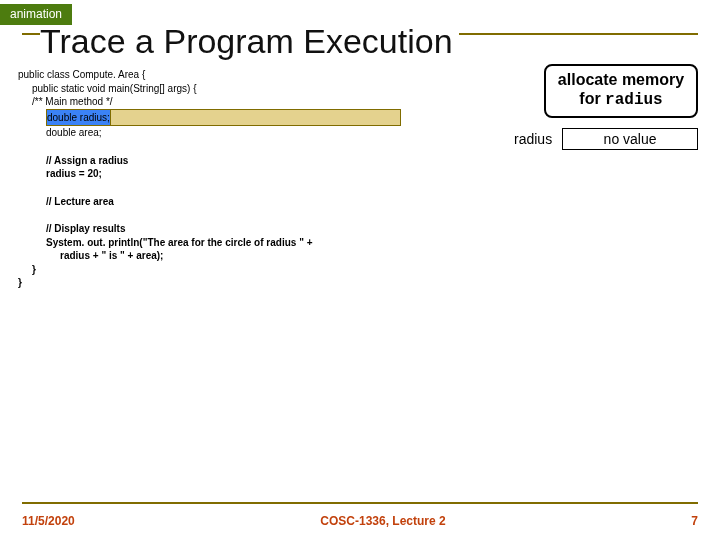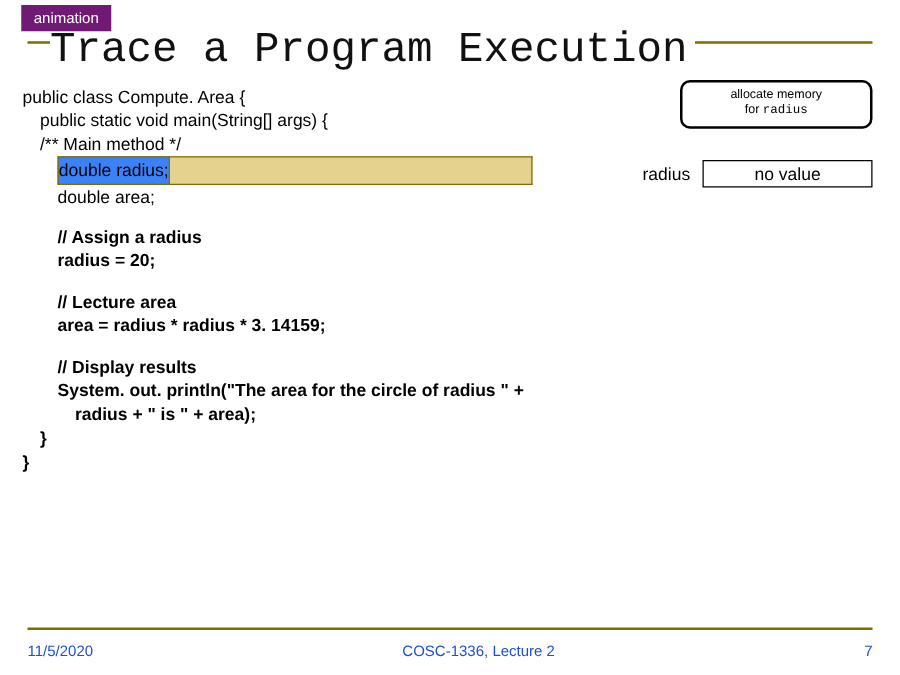--- a/index.html
+++ b/index.html
@@ -7,50 +7,50 @@
     width: 720px;
     height: 540px;
     background: #fff;
     font-family: Arial, Helvetica, sans-serif;
     position: relative;
     overflow: hidden;
   }
   .badge {
     position: absolute;
     top: 4px;
-    left: 17px;
-    background: #701a75;
+    left: 0;
+    background: #4d7c0f;
     color: #fff;
     font-size: 12px;
     padding: 3px 10px 4px 10px;
     z-index: 2;
   }
   .top-rule {
     position: absolute;
     top: 33px;
     left: 22px;
     right: 22px;
     border-top: 2px solid #806c00;
   }
   .title {
     position: absolute;
     top: 22px;
     left: 40px;
-    font-family: Liberation Mono, monospace;
+    font-family: Liberation Sans, sans-serif;
     font-size: 34px;
     color: #111;
     background: #fff;
     padding-right: 6px;
   }
   .content {
     position: absolute;
     top: 68px;
     left: 18px;
     right: 18px;
-    font-size: 14px;
+    font-size: 10px;
     line-height: 1.35;
     color: #000;
   }
   .code { font-family: Arial, Helvetica, sans-serif; }
   .indent1 { padding-left: 14px; }
   .indent2 { padding-left: 28px; }
   .hl-line { position: relative; display: inline-block; }
   .hl-box {
     display: inline-block;
     background: #3b82f6;
@@ -67,22 +67,22 @@
   .callout {
     position: absolute;
     top: 64px;
     right: 22px;
     width: 154px;
     border: 2px solid #000;
     border-radius: 8px;
     background: #fff;
     padding: 4px 6px 6px 6px;
     text-align: center;
-    font-size: 10px;
-    font-weight: normal;
+    font-size: 16px;
+    font-weight: bold;
     line-height: 1.2;
   }
   .callout .mono { font-family: "Courier New", monospace; }
   .trace {
     position: absolute;
     top: 128px;
     right: 22px;
     width: 184px;
     font-size: 14px;
     display: flex;
@@ -104,21 +104,22 @@
     border-top: 2px solid #806c00;
   }
   .footer {
     position: absolute;
     left: 22px;
     right: 22px;
     bottom: 12px;
     display: flex;
     justify-content: space-between;
     font-size: 12px;
-    color: #1d4ed8;
+    color: #c2410c;
+    font-weight: bold;
   }
 </style>
 </head>
 <body>
 
 <div class="badge">animation</div>
 <div class="top-rule"></div>
 <div class="title">Trace a Program Execution</div>
 
 <div class="callout">
@@ -137,21 +138,20 @@
   <div class="indent1">/** Main method */</div>
   <div class="indent2 hl-line">
     <span class="hl-box">double radius;</span><span class="hl-seg" style="border-right:1px solid #806c00;width:290px;">&nbsp;</span>
   </div>
   <div class="indent2">double area;</div>
   <div style="height:14px"></div>
   <div class="indent2"><b>// Assign a radius</b></div>
   <div class="indent2"><b>radius = 20;</b></div>
   <div style="height:14px"></div>
   <div class="indent2"><b>// Lecture area</b></div>
-  <div class="indent2"><b>area = radius * radius * 3. 14159;</b></div>
   <div style="height:14px"></div>
   <div class="indent2"><b>// Display results</b></div>
   <div class="indent2"><b>System. out. println("The area for the circle of radius " +</b></div>
   <div class="indent2" style="padding-left:42px"><b>radius + " is " + area);</b></div>
   <div class="indent1"><b>}</b></div>
   <div><b>}</b></div>
 </div>
 
 <div class="footer-rule"></div>
 <div class="footer">

